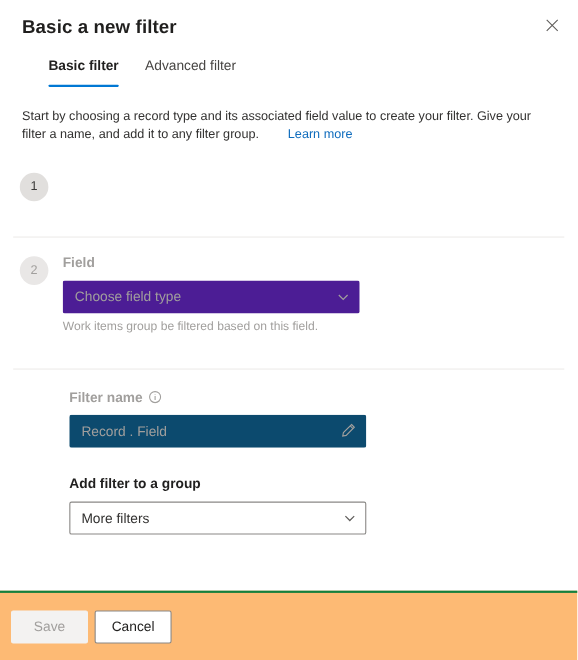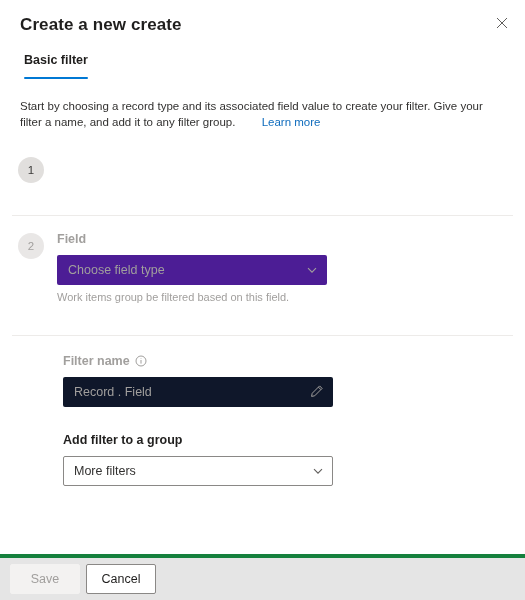--- a/index.html
+++ b/index.html
@@ -46,20 +46,21 @@
   }
   .close-icon svg { display: block; }
 
   
   .tabs {
     display: flex;
     padding: 0 12px;
     margin-top: 10px;
     height: 32px;
     align-items: stretch;
+    margin-left: 20px;
   }
   .tab {
     position: relative;
     display: flex;
     align-items: center;
     padding: 0 12px;
     font-size: 12.5px;
     color: #484644;
     cursor: pointer;
     background: transparent;
@@ -186,21 +187,21 @@
     gap: 5px;
     margin-bottom: 9px;
   }
   .block-label.muted { color: #a19f9d; font-weight: 600; }
   .info-icon { display: inline-flex; align-items: center; }
 
   .textfield {
     width: 270px;
     height: 30px;
     box-sizing: border-box;
-    background: #0f172a;
+    background: #0c4a6e;
     border: 1px solid transparent;
     border-radius: 2px;
     display: flex;
     align-items: center;
     justify-content: space-between;
     padding: 0 8px 0 10px;
     font-size: 12.5px;
     color: #a19f9d;
   }
   .pencil-btn {
@@ -214,28 +215,28 @@
 
   .section-spacer-lg { height: 26px; }
   .section-spacer-md { height: 18px; }
 
   
   .panel-footer {
     position: absolute;
     left: 0;
     right: 0;
     bottom: 0;
-    height: 46px;
-    border-top: 4px solid #15803d;
+    height: 63px;
+    border-top: 2px solid #15803d;
     display: flex;
     align-items: center;
     padding-left: 10px;
     gap: 6px;
     box-sizing: border-box;
-    background: #e5e5e5;
+    background: #fdba74;
   }
   .btn {
     min-width: 70px;
     height: 30px;
     font-size: 12.5px;
     font-family: "Liberation Sans", sans-serif;
     border-radius: 2px;
     padding: 0 14px;
     cursor: pointer;
   }
@@ -248,33 +249,36 @@
   .btn-default {
     background: #ffffff;
     color: #201f1e;
     border: 1px solid #8a8886;
   }
 </style>
 </head>
 <body>
 
 <div class="panel-header">
-  <div class="panel-title">Create a new create</div>
+  <div class="panel-title">Basic a new filter</div>
   <button class="close-button" aria-label="Close">
     <span class="close-icon">
       <svg width="12" height="12" viewBox="0 0 12 12">
         <path d="M1 1 L11 11 M11 1 L1 11" stroke="#605e5c" stroke-width="1" fill="none"></path>
       </svg>
     </span>
   </button>
 </div>
 
 <div class="tabs">
   <button class="tab active">
     <span>Basic filter</span>
+  </button>
+  <button class="tab">
+    <span>Advanced filter</span>
   </button>
 </div>
 
 <div class="panel-body">
 
   <p class="intro">
     <span>Start by choosing a record type and its associated field value to create your filter. Give your filter a name, and add it to any filter group.</span>
     <a href="#">Learn more</a>
   </p>
 

